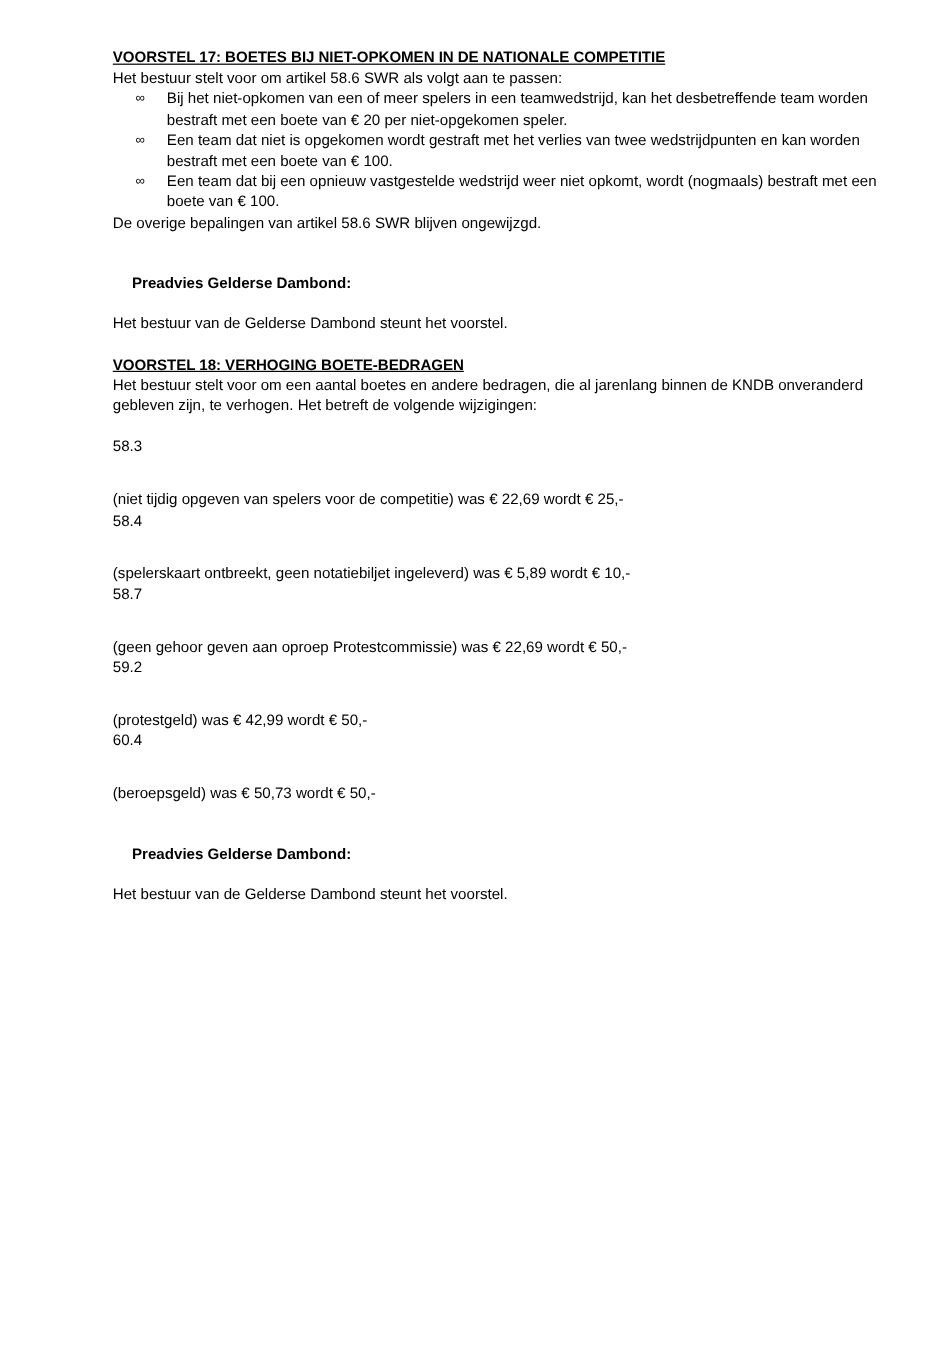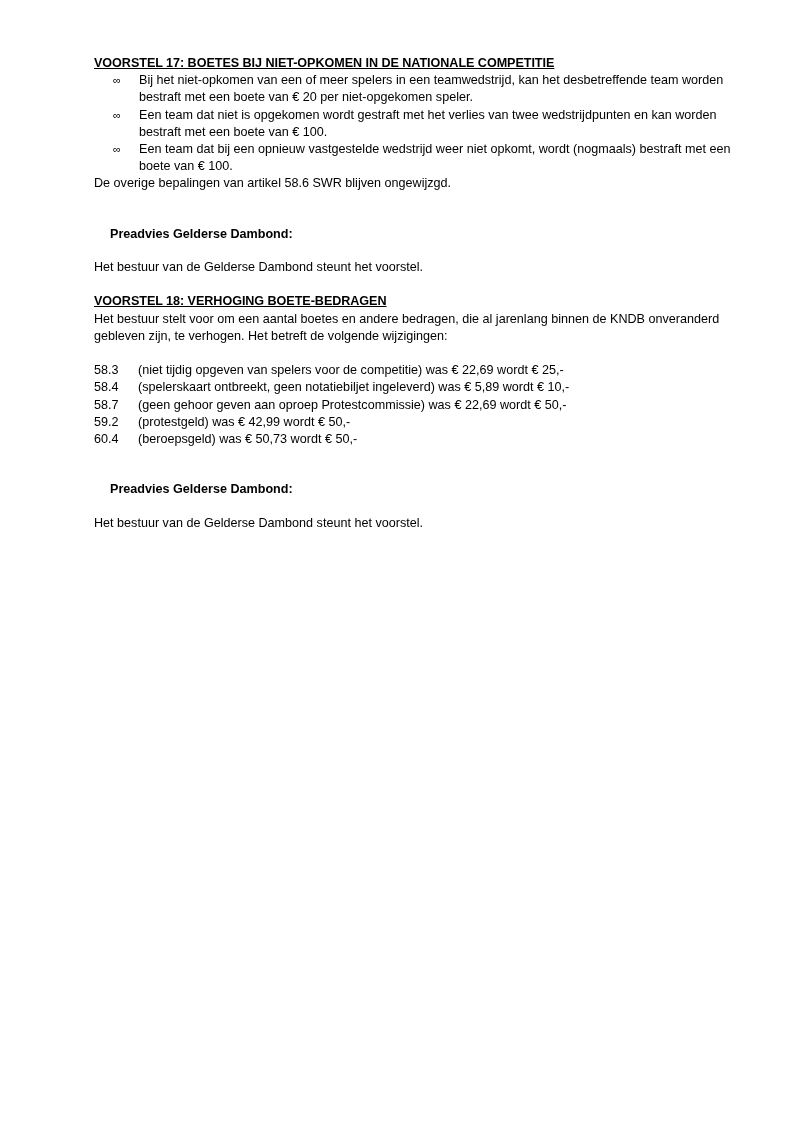--- a/index.html
+++ b/index.html
@@ -15,21 +15,21 @@
     color: #000000;
     -webkit-font-smoothing: antialiased;
   }
 
   .page {
     position: relative;
     width: 793px;
     height: 1123px;
     background: #ffffff;
     box-sizing: border-box;
-    padding: 55px 55px 0 94px;
+    padding: 40px 55px 0 94px;
   }
 
   .doc-body {
     width: 645px;
     font-size: 12.6px;
     line-height: 17.2px;
   }
 
   
   .section-heading {
@@ -75,20 +75,21 @@
   
   .fee-list {
     list-style: none;
     margin: 0;
     padding: 0;
   }
   .fee-row {
     display: flex;
     margin: 0;
     line-height: 17.2px;
+    flex-direction: column;
   }
   .fee-number {
     width: 44px;
     flex: 0 0 44px;
   }
   .fee-desc {
     flex: 1 1 auto;
     white-space: nowrap;
   }
 
@@ -96,20 +97,21 @@
   .spacer-line { height: 17.2px; }
 </style>
 </head>
 <body>
 
 <div class="page">
   <div class="doc-body">
 
     <div class="section-heading">VOORSTEL 17: BOETES BIJ NIET-OPKOMEN IN DE NATIONALE COMPETITIE</div>
 
+    <div class="para">Het bestuur stelt voor om artikel 58.6 SWR als volgt aan te passen:</div>
 
     <ul class="bullet-list">
       <li class="bullet-item">
         <span class="bullet-marker">∞</span>
         <span class="bullet-text">Bij het niet-opkomen van een of meer spelers in een teamwedstrijd, kan het desbetreffende team worden bestraft met een boete van € 20 per niet-opgekomen speler.</span>
       </li>
       <li class="bullet-item">
         <span class="bullet-marker">∞</span>
         <span class="bullet-text">Een team dat niet is opgekomen wordt gestraft met het verlies van twee wedstrijdpunten en kan worden bestraft met een boete van € 100.</span>
       </li>

